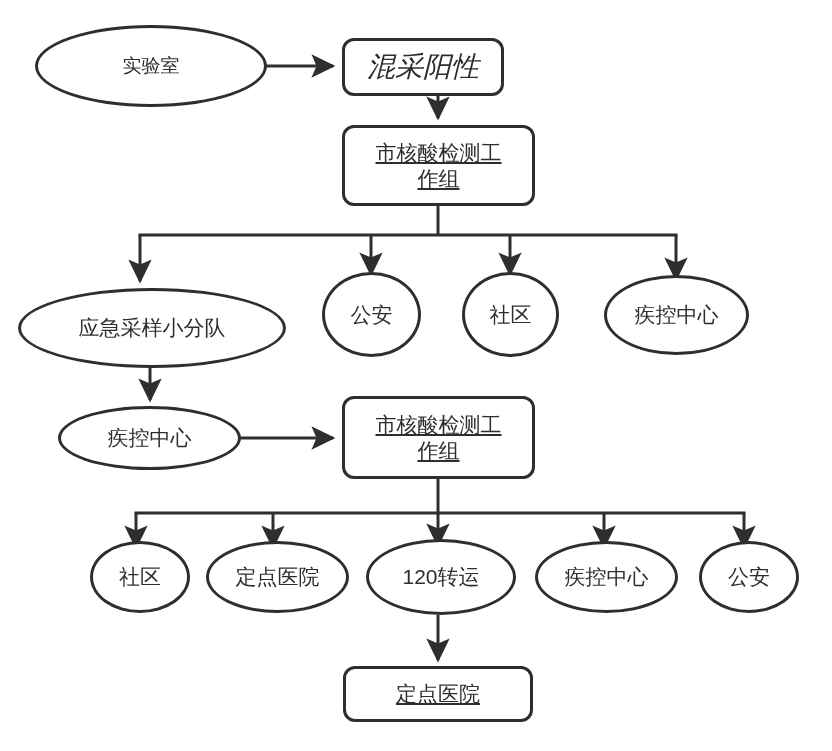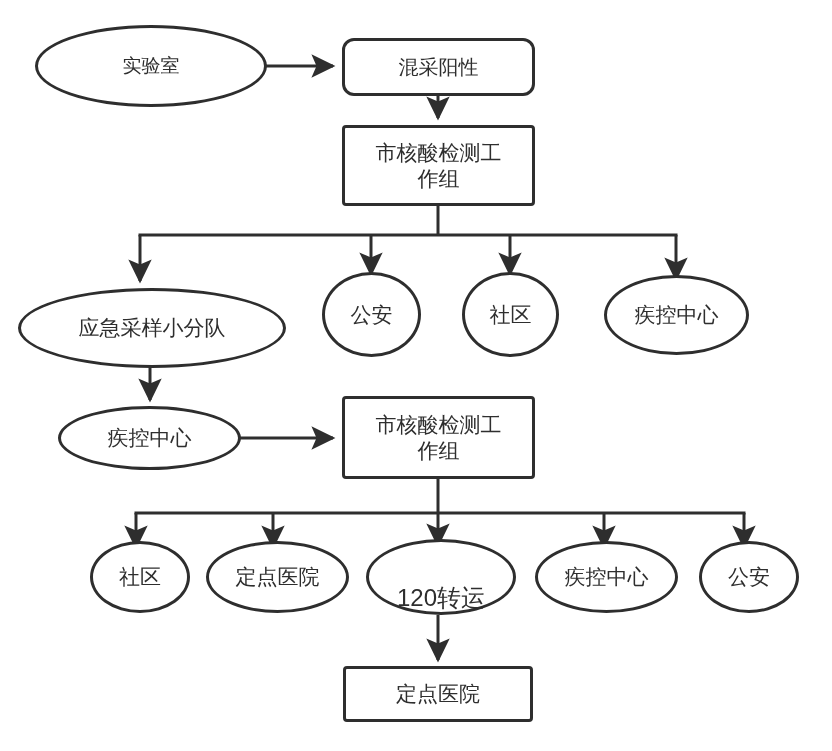--- a/index.html
+++ b/index.html
@@ -31,21 +31,22 @@
     align-items: center;
     justify-content: center;
     text-align: center;
     color: #2e2e2e;
     background: #ffffff;
     line-height: 1.22;
     white-space: pre-line;
   }
   .node.rect {
     border: 3px solid #2e2e2e;
-    border-radius: 4px;
+    border-radius: 12px;
+    text-decoration: underline;
   }
   .node.rounded {
     border: 3px solid #2e2e2e;
     border-radius: 12px;
   }
   .node.ellipse {
     border: 3px solid #2e2e2e;
     border-radius: 50%;
   }
   .node .label {
@@ -90,31 +91,31 @@
       <line x1="438" y1="513" x2="438" y2="545" marker-end="url(#arrow)"></line>
       <line x1="604" y1="513" x2="604" y2="547" marker-end="url(#arrow)"></line>
       <line x1="744" y1="513" x2="744" y2="547" marker-end="url(#arrow)"></line>
 
       <line x1="438" y1="615" x2="438" y2="660" marker-end="url(#arrow)"></line>
     </g>
   </svg>
 
   <div id="nodes">
       <div class="node ellipse" style="left: 35px; top: 25px; width: 232px; height: 82px; font-size: 19px;"><span class="label">实验室</span></div>
-      <div class="node rounded" style="left: 342px; top: 38px; width: 193px; height: 58px; font-size: 20px;"><span class="label">混采阳性</span></div>
+      <div class="node rounded" style="left: 342px; top: 38px; width: 162px; height: 58px; font-size: 28px; font-style: italic;"><span class="label">混采阳性</span></div>
       <div class="node rect" style="left: 342px; top: 125px; width: 193px; height: 81px; font-size: 21px;"><span class="label">市核酸检测工
 作组</span></div>
       <div class="node ellipse" style="left: 18px; top: 288px; width: 268px; height: 80px; font-size: 21px;"><span class="label">应急采样小分队</span></div>
       <div class="node ellipse" style="left: 322px; top: 272px; width: 99px; height: 85px; font-size: 21px;"><span class="label">公安</span></div>
       <div class="node ellipse" style="left: 462px; top: 272px; width: 97px; height: 85px; font-size: 21px;"><span class="label">社区</span></div>
       <div class="node ellipse" style="left: 604px; top: 275px; width: 145px; height: 80px; font-size: 21px;"><span class="label">疾控中心</span></div>
       <div class="node ellipse" style="left: 58px; top: 406px; width: 183px; height: 64px; font-size: 21px;"><span class="label">疾控中心</span></div>
       <div class="node rect" style="left: 342px; top: 396px; width: 193px; height: 83px; font-size: 21px;"><span class="label">市核酸检测工
 作组</span></div>
       <div class="node ellipse" style="left: 90px; top: 541px; width: 100px; height: 72px; font-size: 21px;"><span class="label">社区</span></div>
       <div class="node ellipse" style="left: 206px; top: 541px; width: 143px; height: 72px; font-size: 21px;"><span class="label">定点医院</span></div>
-      <div class="node ellipse" style="left: 366px; top: 539px; width: 150px; height: 76px; font-size: 24px; align-items: flex-end;"><span class="label">120转运</span></div>
+      <div class="node ellipse" style="left: 366px; top: 539px; width: 150px; height: 76px; font-size: 21px;"><span class="label">120转运</span></div>
       <div class="node ellipse" style="left: 535px; top: 541px; width: 143px; height: 72px; font-size: 21px;"><span class="label">疾控中心</span></div>
       <div class="node ellipse" style="left: 699px; top: 541px; width: 100px; height: 72px; font-size: 21px;"><span class="label">公安</span></div>
       <div class="node rect" style="left: 343px; top: 666px; width: 190px; height: 56px; font-size: 21px;"><span class="label">定点医院</span></div>
     </div>
 
 </div>
 
 </body></html>

